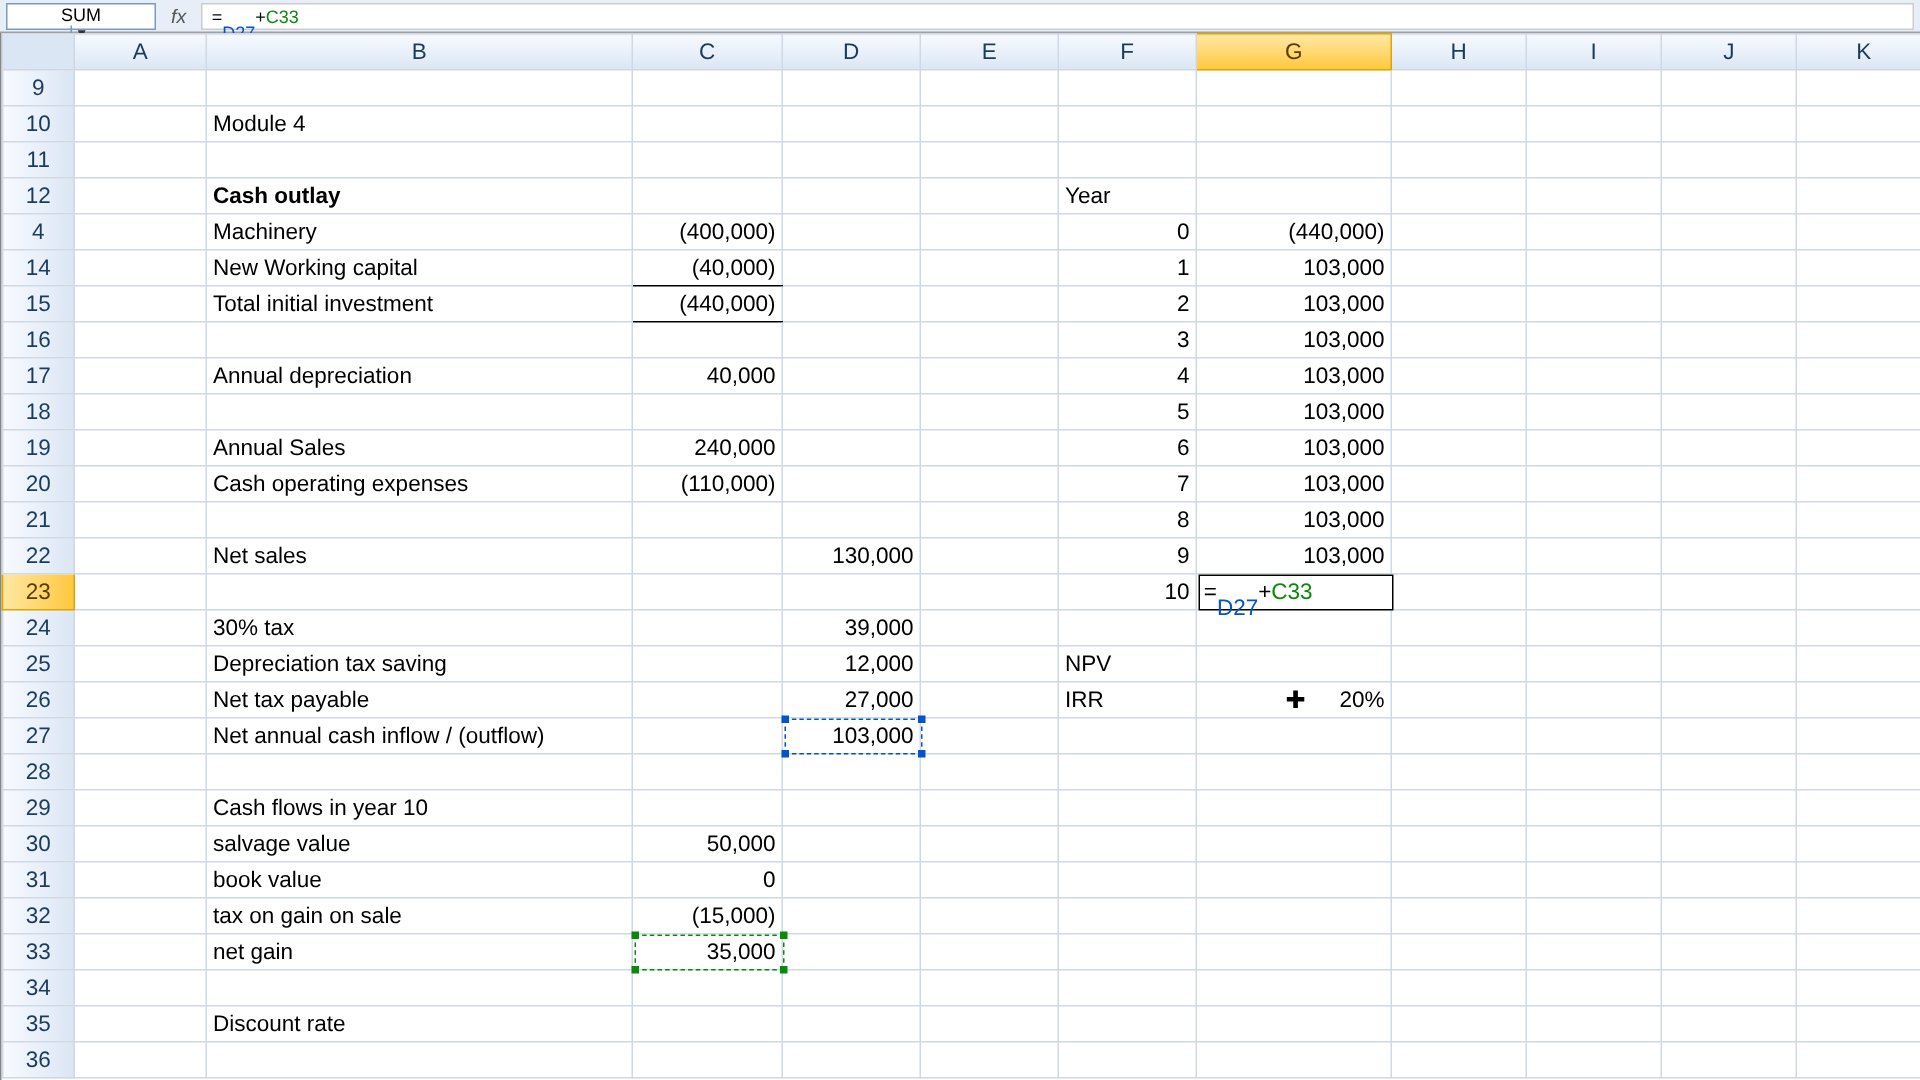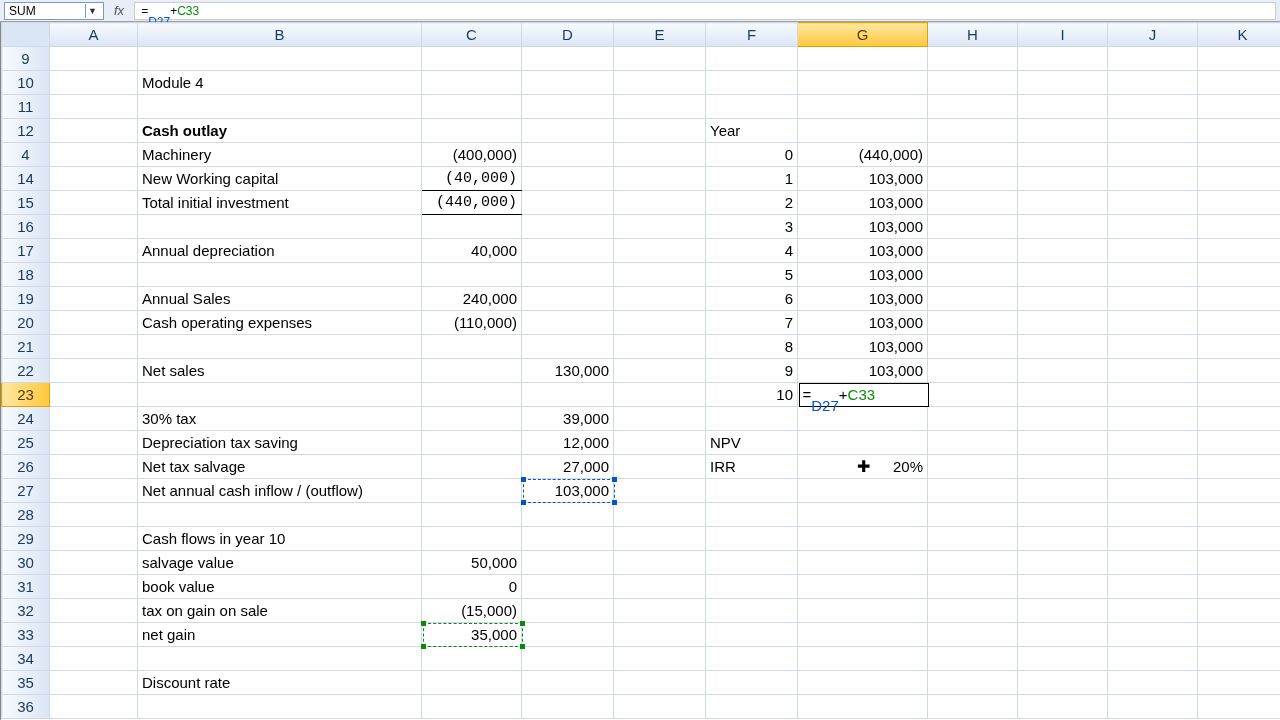--- a/index.html
+++ b/index.html
@@ -22,20 +22,21 @@
   }
   .name-box {
     display: flex;
     align-items: center;
     width: 100px;
     background: #fff;
     border: 1px solid #7a9ac0;
     height: 18px;
     padding: 0 4px;
     font-size: 12px;
+    flex-direction: column;
   }
   .name-box-text { flex: 1; }
   .name-box-arrow {
     width: 14px;
     height: 14px;
     display: flex;
     align-items: center;
     justify-content: center;
     font-size: 9px;
     color: #333;
@@ -122,21 +123,21 @@
     border-color: #e0a400;
   }
   th.corner {
     background: #dbe6f4;
     border: 1px solid #9eb6ce;
   }
   td { background: #fff; color: #000; }
   .txt-l { text-align: left; }
   .txt-r { text-align: right; }
   .bold { font-weight: bold; }
-  .underline-cell { border-bottom: 1.5px solid #000 !important; font-family: Liberation Mono, monospace; }
+  .underline-cell { border-bottom: 1.5px solid #000 !important; }
 
   
   .cursor-plus {
     position: absolute;
     pointer-events: none;
     font-size: 16px;
     color: #000;
     z-index: 60;
   }
 
@@ -448,21 +449,21 @@
           <td id="cell-F25" class="txt-l">NPV</td>
           <td id="cell-G25" class="txt-l"></td>
           <td id="cell-H25" class="txt-l"></td>
           <td id="cell-I25" class="txt-l"></td>
           <td id="cell-J25" class="txt-l"></td>
           <td id="cell-K25" class="txt-l"></td>
         </tr>
         <tr>
           <th class="row-header">26</th>
           <td id="cell-A26" class="txt-l"></td>
-          <td id="cell-B26" class="txt-l">Net tax salvage</td>
+          <td id="cell-B26" class="txt-l">Net tax payable</td>
           <td id="cell-C26" class="txt-l"></td>
           <td id="cell-D26" class="txt-r">27,000</td>
           <td id="cell-E26" class="txt-l"></td>
           <td id="cell-F26" class="txt-l">IRR</td>
           <td id="cell-G26" class="txt-r">20%</td>
           <td id="cell-H26" class="txt-l"></td>
           <td id="cell-I26" class="txt-l"></td>
           <td id="cell-J26" class="txt-l"></td>
           <td id="cell-K26" class="txt-l"></td>
         </tr>

